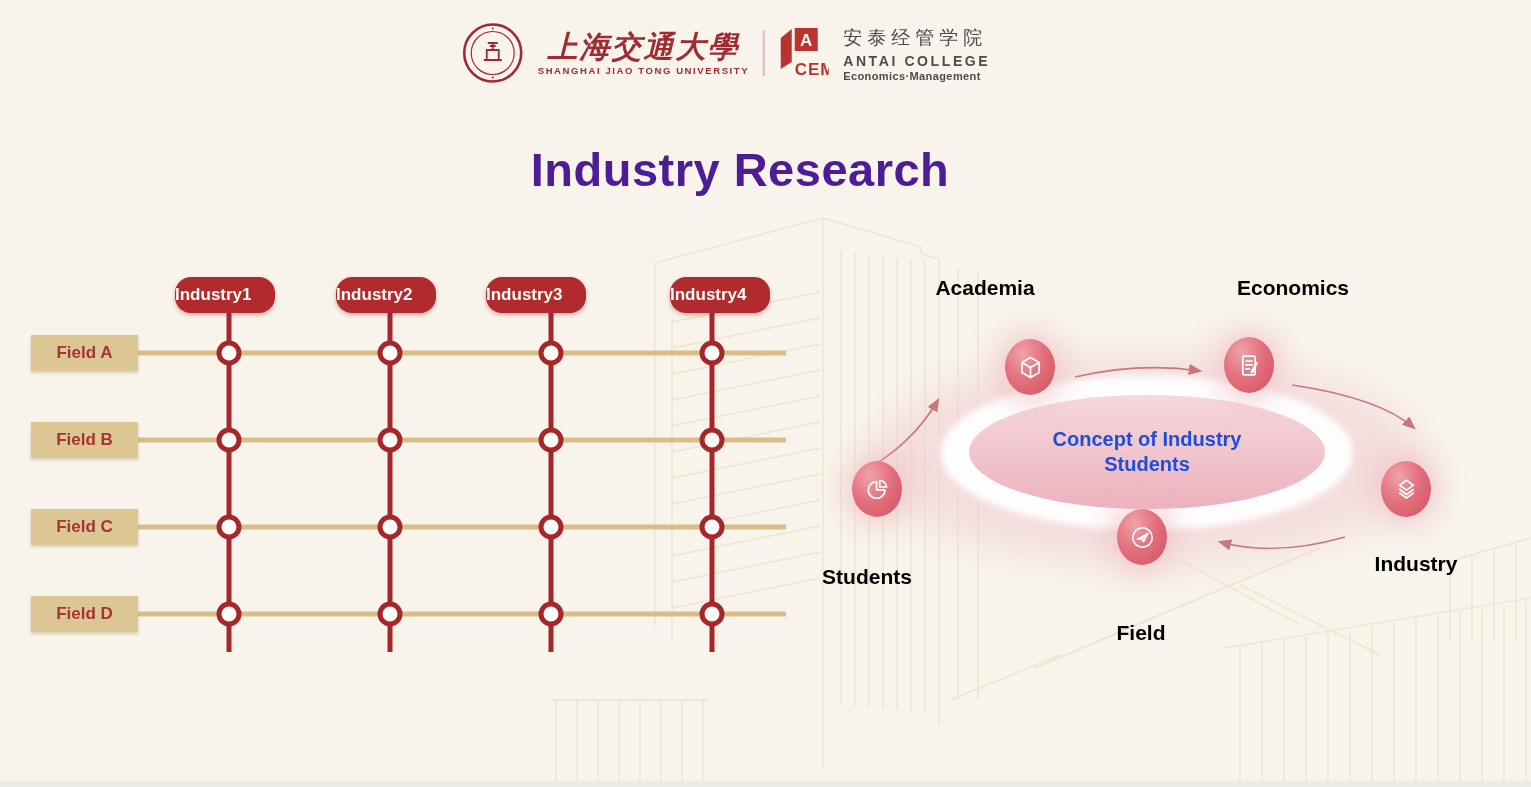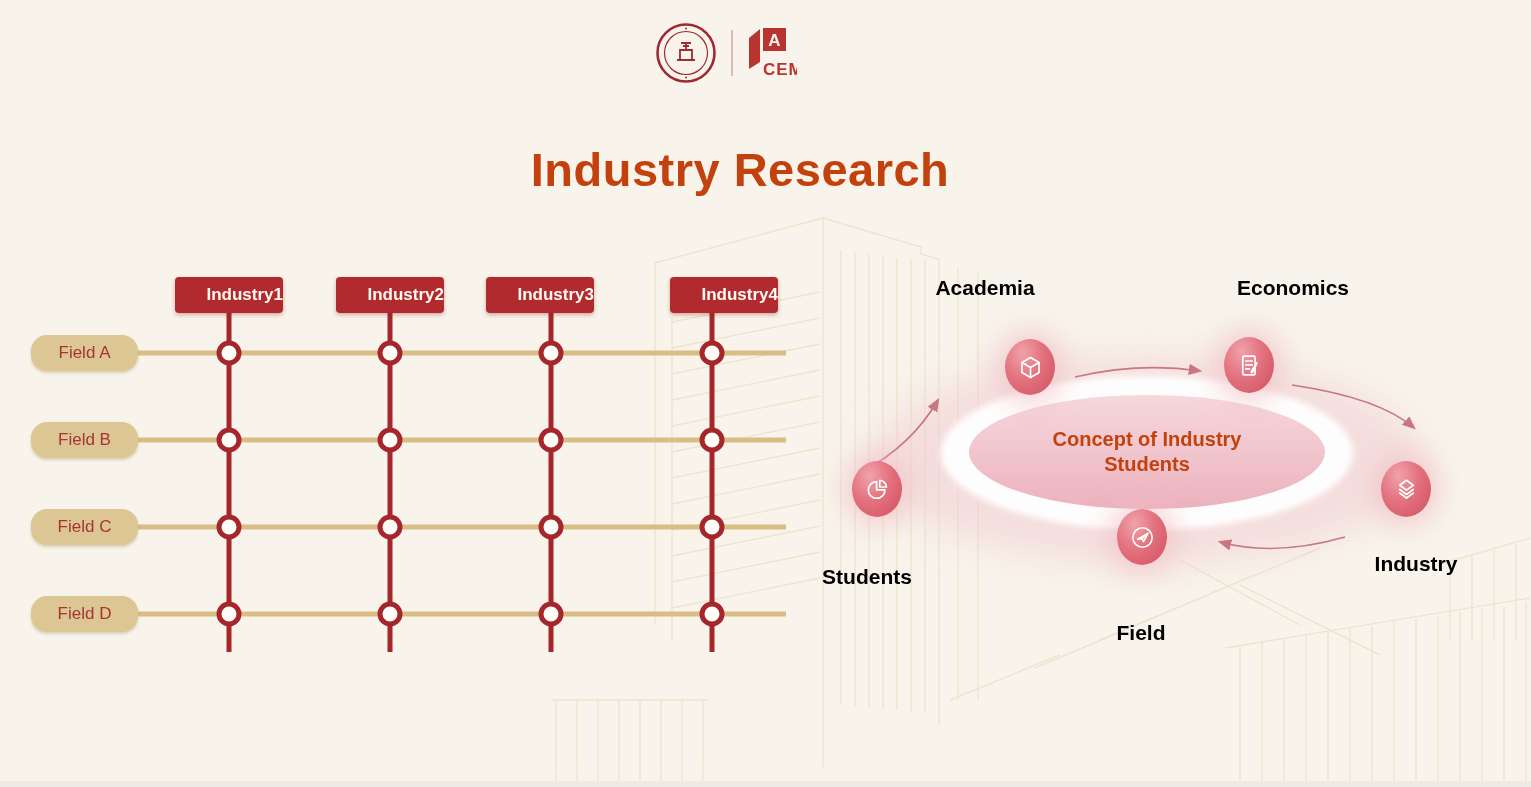--- a/index.html
+++ b/index.html
@@ -28,59 +28,59 @@
   }
   .header-divider { width:2px; height:46px; background:#dcb9ba; }
   .acem-text { display:flex; flex-direction:column; }
   .acem-cn { font-size:19px; font-weight:400; color:#4c4c4e; letter-spacing:5px; white-space:nowrap; }
   .acem-en { font-size:14px; font-weight:700; color:#4c4c4e; letter-spacing:2.6px; margin-top:2px; white-space:nowrap; }
   .acem-sub { font-size:11px; font-weight:700; color:#4c4c4e; letter-spacing:0.4px; margin-top:1px; white-space:nowrap; }
 
   
   .page-title {
     position:absolute; top:142px; left:740px; transform:translateX(-50%);
-    font-size:47px; font-weight:700; color:#c2410c; letter-spacing:0.5px;
+    font-size:47px; font-weight:700; color:#4c1d95; letter-spacing:0.5px;
     white-space:nowrap; z-index:5;
   }
 
   
   .industry-btn {
-    position:absolute; width:108px; height:36px; top:277px;
-    background:#b12a2e; color:#fdf8f2; border:none; border-radius:4px;
+    position:absolute; width:100px; height:36px; top:277px;
+    background:#b12a2e; color:#fdf8f2; border:none; border-radius:16px;
     font-family:"Liberation Sans", sans-serif;
-    font-size:17px; font-weight:700; text-align:right; line-height:36px;
+    font-size:17px; font-weight:700; text-align:left; line-height:36px;
     box-shadow:0 2px 4px rgba(140,35,35,0.35);
     z-index:4;
   }
   .field-btn {
     position:absolute; left:31px; width:107px; height:36px;
-    background:#dcc794; color:#a73434; border:none; border-radius:16px;
+    background:#dcc794; color:#a73434; border:none; border-radius:0;
     font-family:"Liberation Sans", sans-serif;
-    font-size:17px; font-weight:400; text-align:center; line-height:36px;
+    font-size:17px; font-weight:700; text-align:center; line-height:36px;
     box-shadow:0 2px 3px rgba(150,120,60,0.3);
     z-index:4;
   }
 
   
   .cycle-node {
     position:absolute; width:50px; height:56px; border-radius:50%;
     background:radial-gradient(ellipse at 35% 26%, #f0a2aa 0%, #e3717e 45%, #d24e5e 100%);
     box-shadow:0 0 26px 9px rgba(240,185,192,0.6);
     display:flex; align-items:center; justify-content:center;
     z-index:4;
   }
   .cycle-node svg { width:27px; height:27px; }
   .cycle-label {
     position:absolute; transform:translate(-50%,-50%);
     font-size:21px; font-weight:700; color:#000000; white-space:nowrap;
     z-index:4;
   }
   .center-text {
     position:absolute; left:1147px; top:452px; transform:translate(-50%,-50%);
-    text-align:center; font-size:20px; font-weight:700; color:#c2410c;
+    text-align:center; font-size:20px; font-weight:700; color:#1d4ed8;
     line-height:25px; white-space:nowrap; z-index:4;
   }
 
   .bottom-strip {
     position:absolute; left:0; bottom:0; width:100%; height:6px;
     background:#ecebe6; z-index:6;
   }
 </style>
 </head>
 <body>
@@ -177,27 +177,36 @@
 <div class="header">
   <svg width="62" height="62" viewBox="0 0 62 62">
     <circle cx="31" cy="31" r="28.5" fill="none" stroke="#9e2b33" stroke-width="2.6"></circle>
     <circle cx="31" cy="31" r="21.5" fill="none" stroke="#9e2b33" stroke-width="1.2"></circle>
     <g stroke="#9e2b33" stroke-width="1.8" fill="none">
       <path d="M22 38 H40 M25 38 V28 H37 V38 M31 28 V21 M26 21 H36 M28 24 H34"></path>
     </g>
     <circle cx="31" cy="6.5" r="1" fill="#9e2b33"></circle>
       <circle cx="31" cy="55.5" r="1" fill="#9e2b33"></circle>
   </svg>
+  <div class="sjtu-block">
+    <div class="sjtu-cn">上海交通大學</div>
+    <div class="sjtu-en">SHANGHAI JIAO TONG UNIVERSITY</div>
+  </div>
   <div class="header-divider"></div>
   <svg width="50" height="54" viewBox="0 0 50 54">
     <polygon points="2,12 13,3 13,36 2,43" fill="#b9342f"></polygon>
     <rect x="16" y="2" width="23" height="23" fill="#b9342f"></rect>
     <text x="27.5" y="20" font-size="17" font-weight="bold" fill="#f8f4eb" text-anchor="middle" font-family="Liberation Sans, sans-serif">A</text>
     <text x="16" y="49" font-size="17" font-weight="bold" fill="#b9342f" font-family="Liberation Sans, sans-serif" letter-spacing="1">CEM</text>
   </svg>
+  <div class="acem-text">
+    <div class="acem-cn">安泰经管学院</div>
+    <div class="acem-en">ANTAI COLLEGE</div>
+    <div class="acem-sub">Economics·Management</div>
+  </div>
 </div>
 
 <h1 class="page-title">Industry Research</h1>
 
 <div class="industry-btn" style="left:175px">Industry1</div>
 <div class="industry-btn" style="left:336px">Industry2</div>
 <div class="industry-btn" style="left:486px">Industry3</div>
 <div class="industry-btn" style="left:670px">Industry4</div>
 
 <div class="field-btn" style="top:335px">Field A</div>

